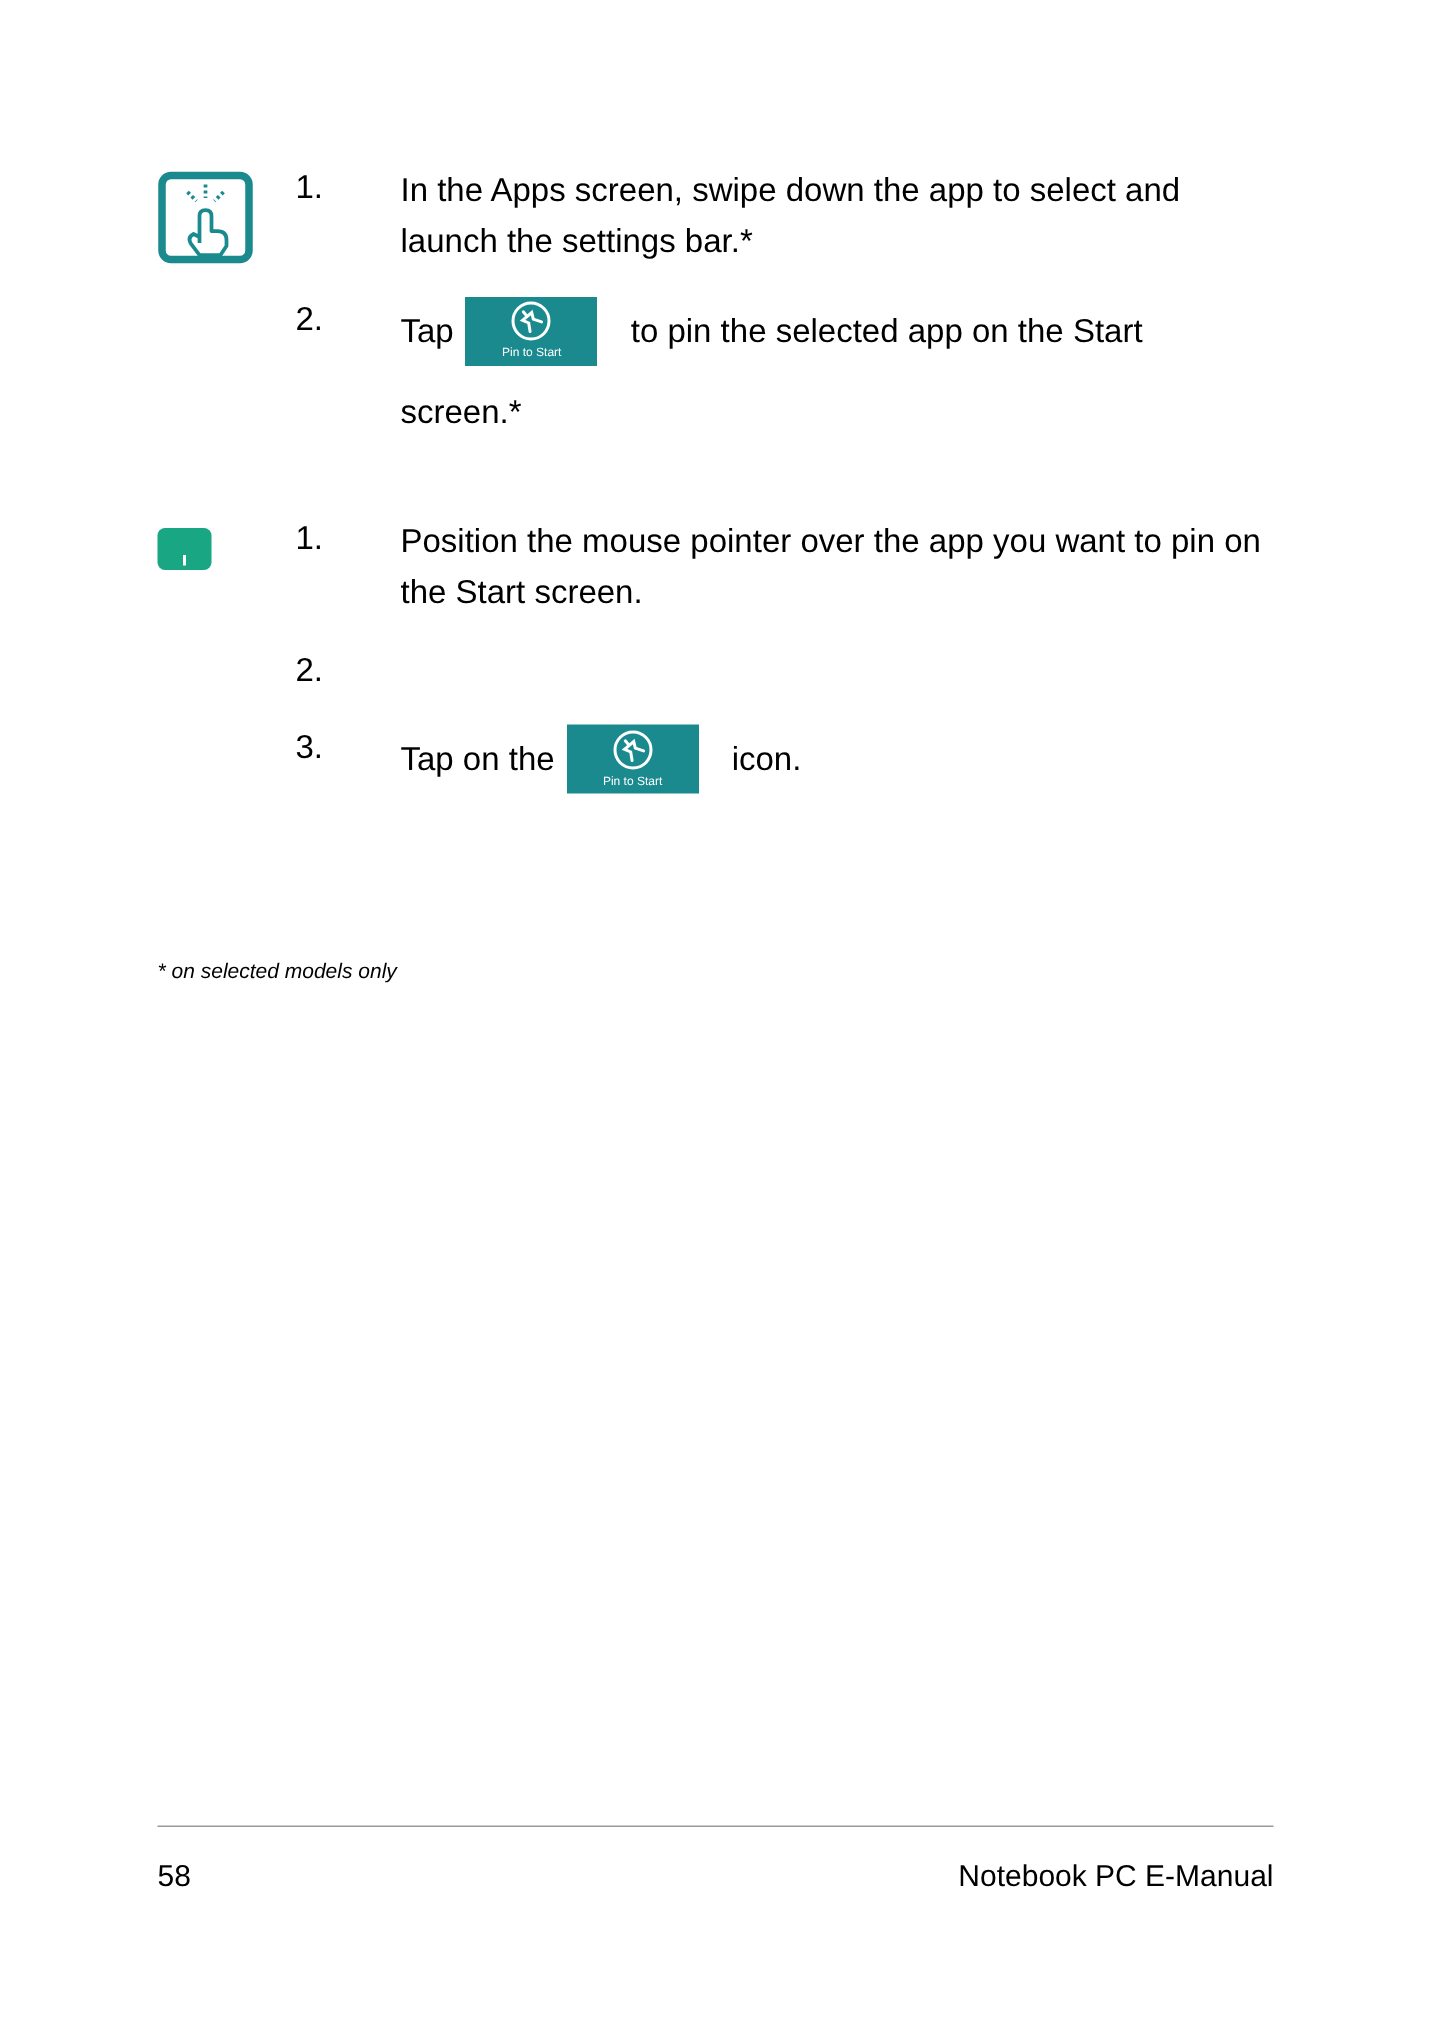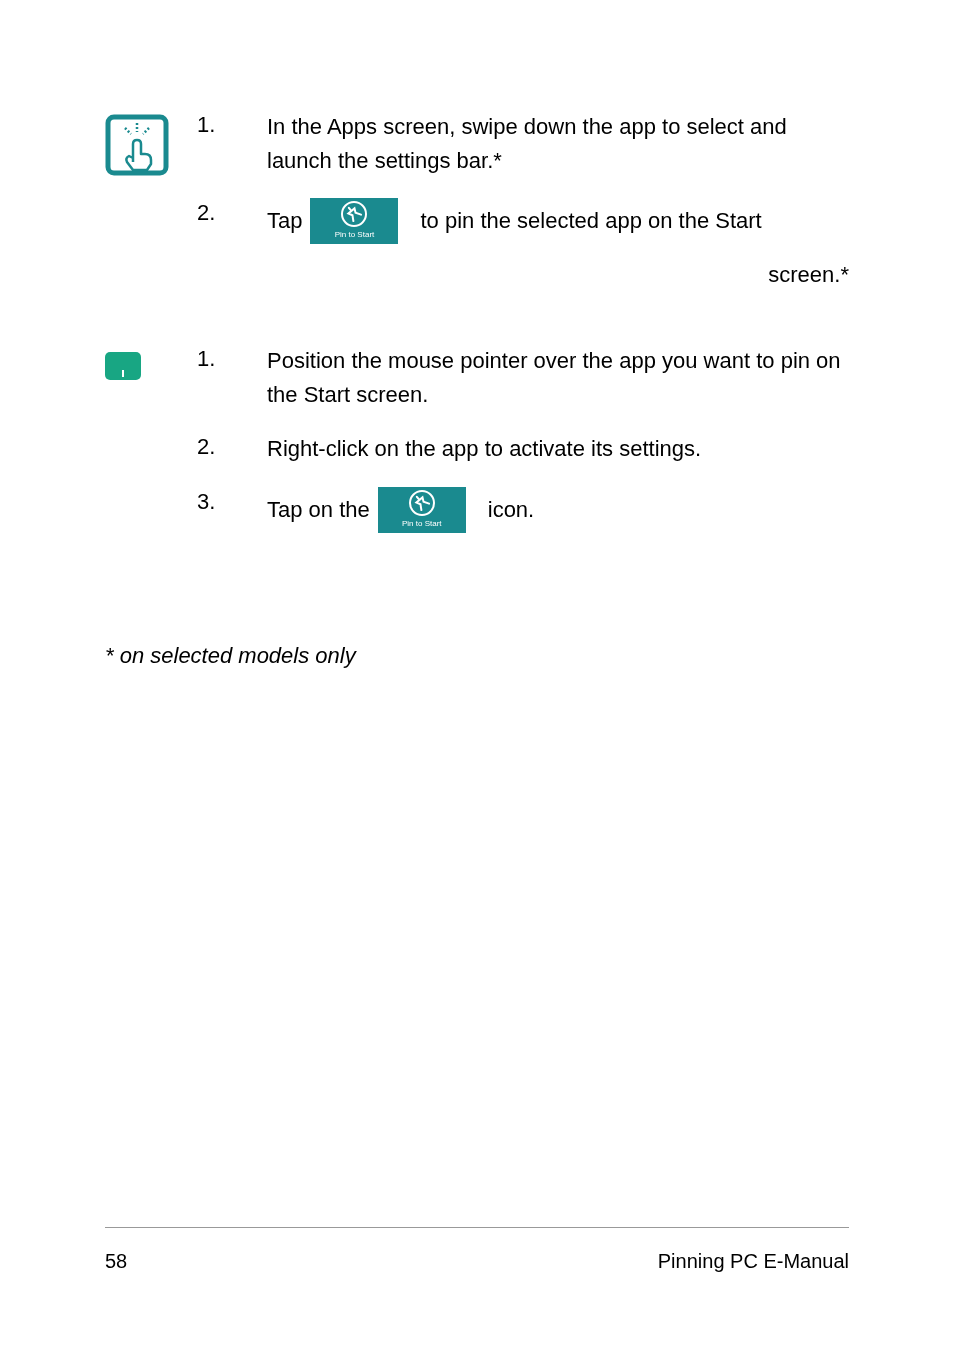--- a/index.html
+++ b/index.html
@@ -53,21 +53,21 @@
       flex: 1;
     }
     .step-text-line {
       display: flex;
       align-items: center;
       flex-wrap: wrap;
       gap: 8px 0;
     }
     .footnote {
       font-style: italic;
-      font-size: 22px;
+      font-size: 14px;
       margin-top: 90px;
     }
     .touch-icon {
       display: block;
     }
     .touch-icon svg {
       width: 64px;
       height: 62px;
     }
     .touchpad-icon {
@@ -106,25 +106,24 @@
     }
     .pin-btn-label {
       color: #ffffff;
       font-size: 8px;
       margin-top: 1px;
     }
     .inline-gap-pre { margin-right: 2px; }
     .inline-gap-post { margin-left: 16px; }
     .continuation {
       margin-top: 14px;
-      text-align: right;
     }
     .footer {
       position: absolute;
-      bottom: 72px;
+      bottom: 82px;
       left: 105px;
       right: 105px;
       border-top: 1px solid #999999;
       padding-top: 22px;
       display: flex;
       justify-content: space-between;
       font-size: 20px;
     }
   </style>
 </head>
@@ -173,21 +172,20 @@
     <div class="icon-col">
       <span class="touchpad-icon"></span>
     </div>
     <div class="steps-col">
       <div class="step">
         <div class="step-num">1.</div>
         <div class="step-text">Position the mouse pointer over the app you want to pin on the Start screen.</div>
       </div>
       <div class="step">
         <div class="step-num">2.</div>
-        <div class="step-text">Right-click on the app to activate its settings.</div>
       </div>
       <div class="step">
         <div class="step-num">3.</div>
         <div class="step-text">
           <div class="step-text-line">
             <span class="inline-gap-pre">Tap on the</span>
             <span class="pin-btn">
               <svg viewBox="0 0 28 28">
                 <circle cx="14" cy="14" r="12" fill="none" stroke="#ffffff" stroke-width="2"></circle>
                 <path d="M 9 19 L 12 14 L 10 10 L 18 10 L 16 14 L 19 19 M 14 10 L 14 6" stroke="#ffffff" stroke-width="2" fill="none" stroke-linecap="round" transform="rotate(-40 14 14)"></path>
@@ -199,14 +197,14 @@
         </div>
       </div>
     </div>
   </div>
 
   <p class="footnote">* on selected models only</p>
 </div>
 
 <div class="footer">
   <span>58</span>
-  <span>Pinning PC E-Manual</span>
+  <span>Notebook PC E-Manual</span>
 </div>
 
 </body></html>

